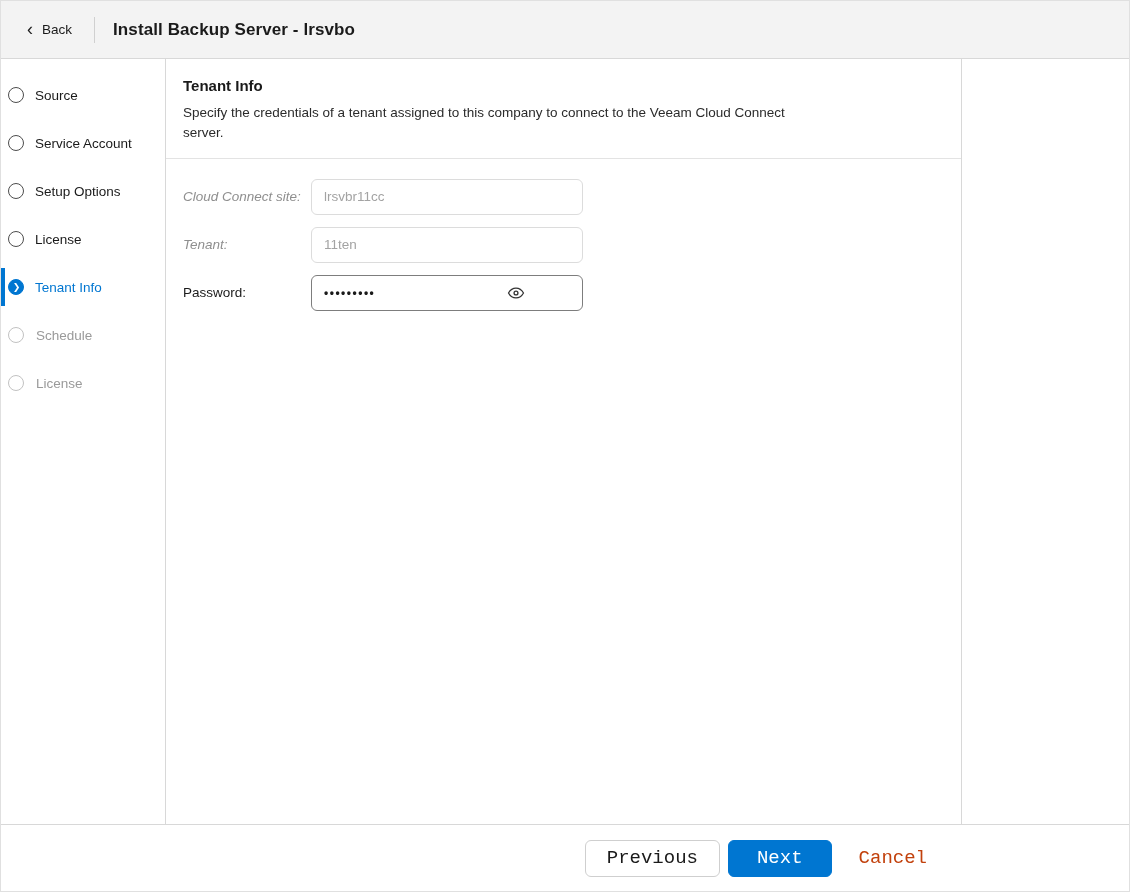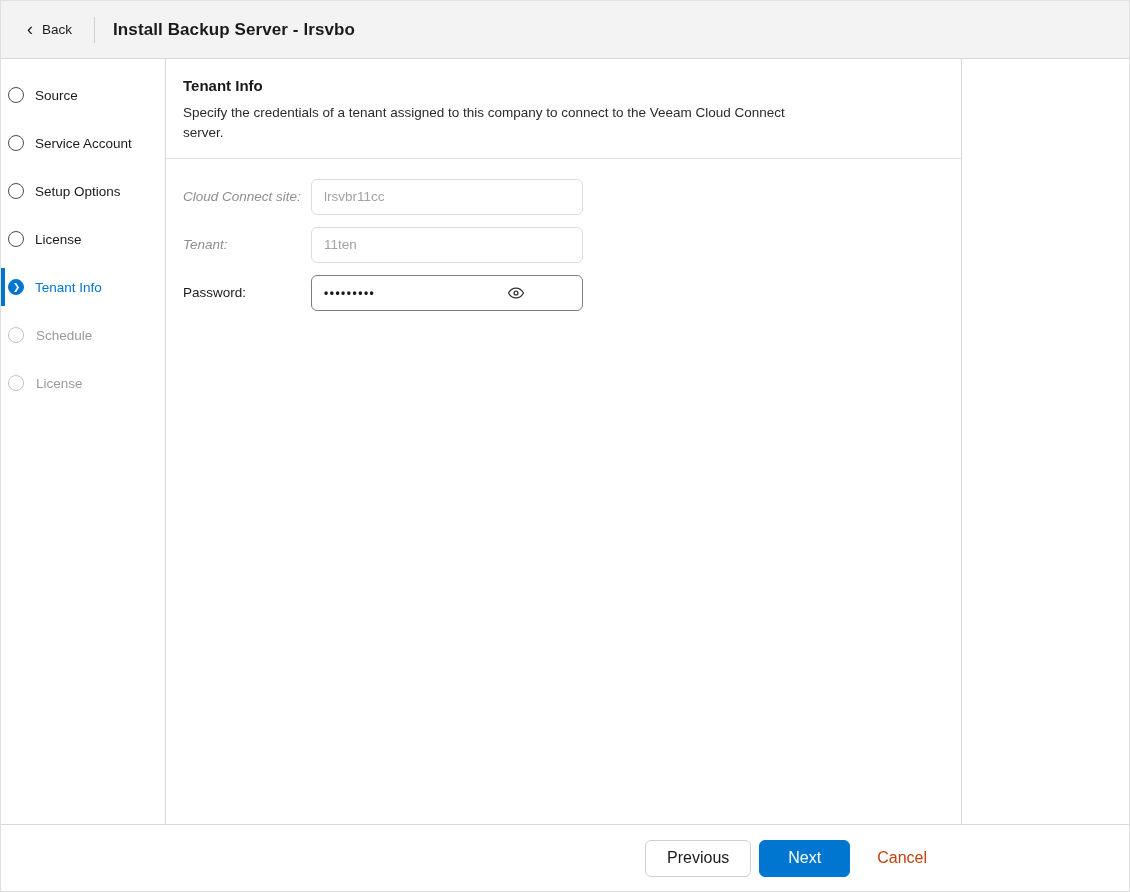--- a/index.html
+++ b/index.html
@@ -117,21 +117,21 @@
   .footer {
     flex: 0 0 67px; height: 67px;
     border-top: 1px solid #d8d8d8;
     display: flex; align-items: center; justify-content: flex-end;
     padding-right: 188px;
     background: #fff;
   }
   .btn {
     height: 37px;
     border-radius: 6px;
-    font-family: Liberation Sans, sans-serif; font-size: 16px;
+    font-family: Liberation Mono, monospace; font-size: 19px;
     cursor: pointer;
     display: inline-flex; align-items: center; justify-content: center;
   }
   .btn-secondary {
     background: #fff; color: #1a1a1a;
     border: 1px solid #cfcfcf;
     padding: 0 21px;
   }
   .btn-primary {
     background: #0076d1; color: #fff;

